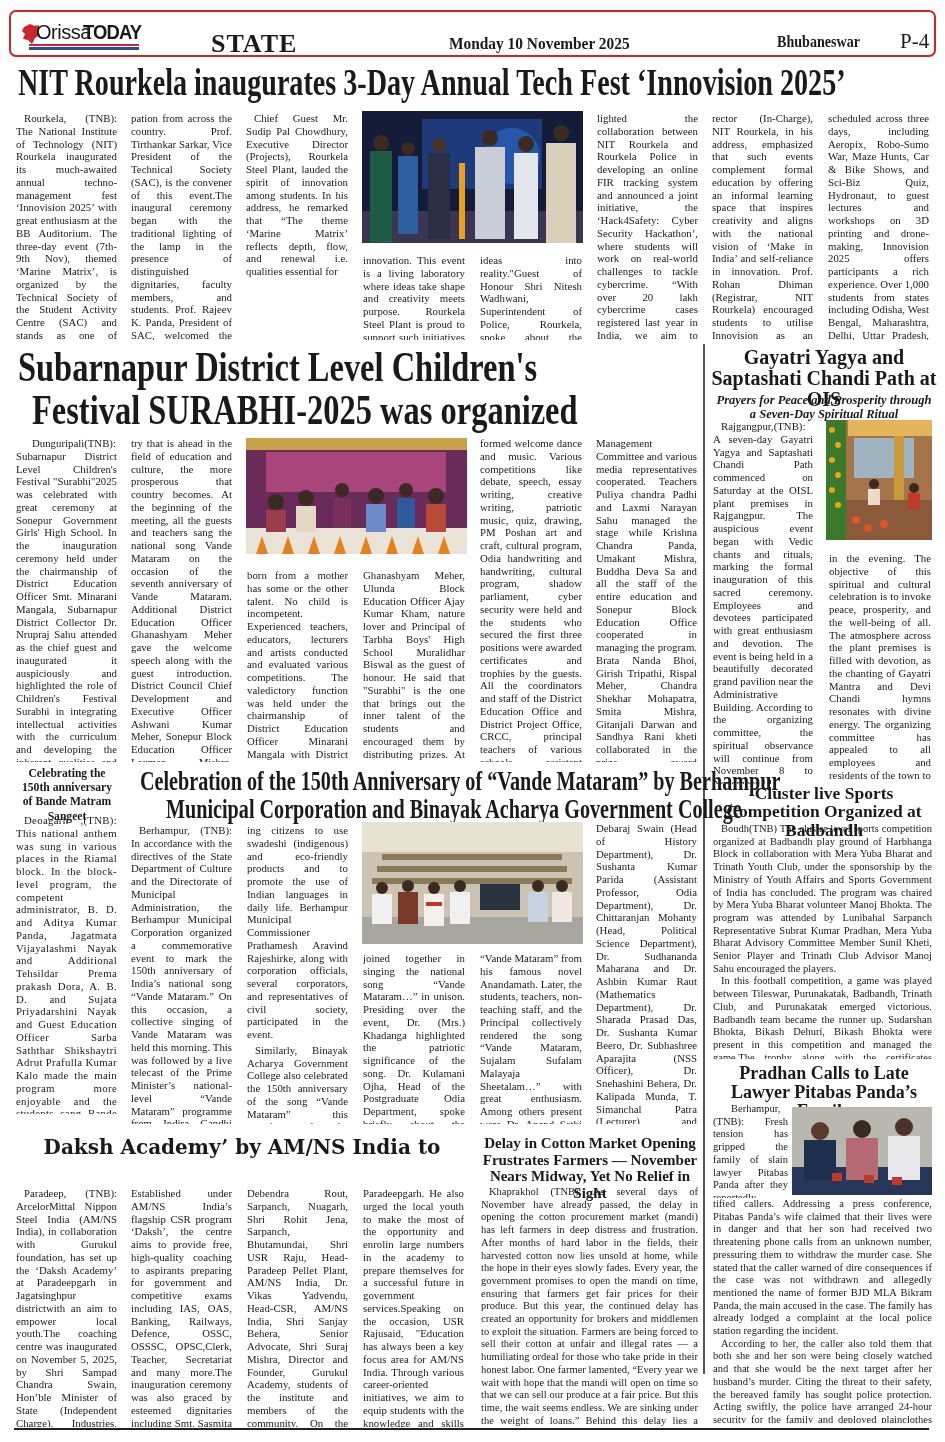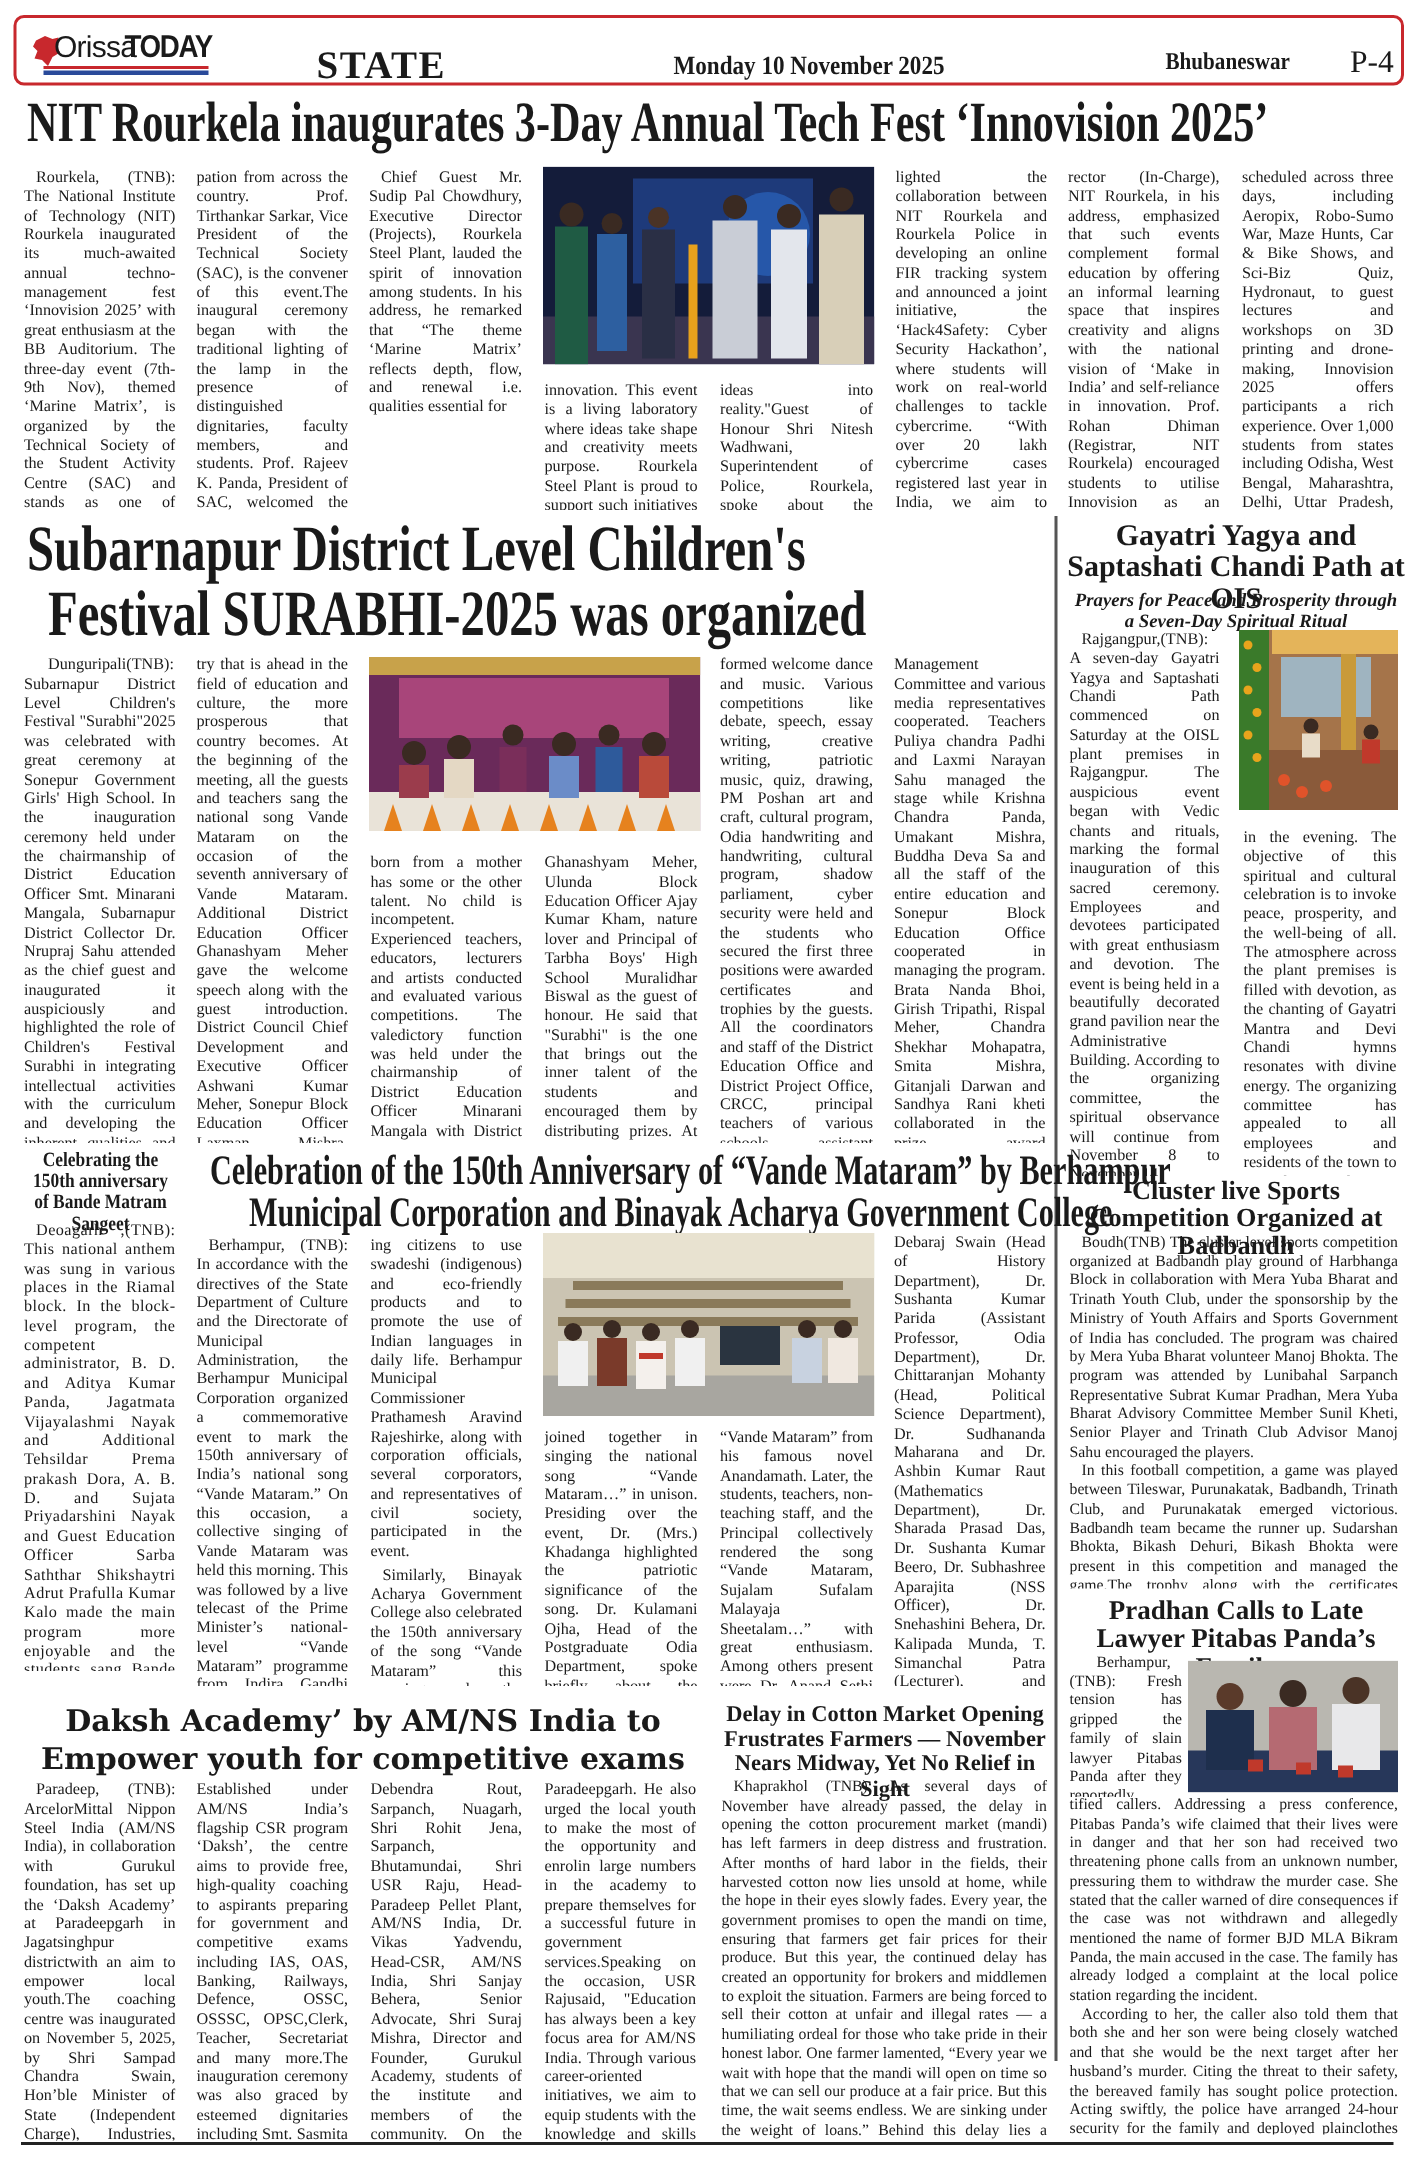--- a/index.html
+++ b/index.html
@@ -274,21 +274,20 @@
   </div>
 <div class="col" style="left:480px;top:952px;width:102px;height:172px;">
     <p style="text-indent:0">“Vande Mataram” from his famous novel Anandamath. Later, the students, teachers, non-teaching staff, and the Principal collectively rendered the song “Vande Mataram, Sujalam Sufalam Malayaja Sheetalam…” with great enthusiasm. Among others present were Dr. Anand Sethi (Administrative Officer), Dr.</p>
   </div>
 <div class="col" style="left:596px;top:822px;width:101px;height:302px;">
     <p style="text-indent:0">Debaraj Swain (Head of History Department), Dr. Sushanta Kumar Parida (Assistant Professor, Odia Department), Dr. Chittaranjan Mohanty (Head, Political Science Department), Dr. Sudhananda Maharana and Dr. Ashbin Kumar Raut (Mathematics Department), Dr. Sharada Prasad Das, Dr. Sushanta Kumar Beero, Dr. Subhashree Aparajita (NSS Officer), Dr. Snehashini Behera, Dr. Kalipada Munda, T. Simanchal Patra (Lecturer), and Gaurishankar Mohapatra (PET), who guided and inspired the students throughout the event.</p>
   </div>
 
 <div class="abs" style="left:14px;top:1135px;width:456px;font-family:'DejaVu Serif',serif;font-weight:bold;font-size:20px;line-height:25px;text-align:center;">
   <div>Daksh Academy’ by AM/NS India to</div>
-  <div>Empower youth for competitive exams</div>
 </div>
 <div class="col" style="left:16px;top:1187px;width:101px;height:240px;">
     <p>Paradeep, (TNB): ArcelorMittal Nippon Steel India (AM/NS India), in collaboration with Gurukul foundation, has set up the ‘Daksh Academy’ at Paradeepgarh in Jagatsinghpur districtwith an aim to empower local youth.The coaching centre was inaugurated on November 5, 2025, by Shri Sampad Chandra Swain, Hon’ble Minister of State (Independent Charge), Industries, Skill Development and Technical Education, Government of Odisha.</p>
   </div>
 <div class="col" style="left:131px;top:1187px;width:101px;height:240px;">
     <p style="text-indent:0">Established under AM/NS India’s flagship CSR program ‘Daksh’, the centre aims to provide free, high-quality coaching to aspirants preparing for government and competitive exams including IAS, OAS, Banking, Railways, Defence, OSSC, OSSSC, OPSC,Clerk, Teacher, Secretariat and many more.The inauguration ceremony was also graced by esteemed dignitaries including Smt. Sasmita Behera, Sarpanch, Paradeepgarh, Shri</p>
   </div>
 <div class="col" style="left:247px;top:1187px;width:101px;height:240px;">
     <p style="text-indent:0">Debendra Rout, Sarpanch, Nuagarh, Shri Rohit Jena, Sarpanch, Bhutamundai, Shri USR Raju, Head-Paradeep Pellet Plant, AM/NS India, Dr. Vikas Yadvendu, Head-CSR, AM/NS India, Shri Sanjay Behera, Senior Advocate, Shri Suraj Mishra, Director and Founder, Gurukul Academy, students of the institute and members of the community. On the occasion, Shri Sampad Chandra Swain commended AM/NS India for establishing the much-needed academy in</p>
   </div>

